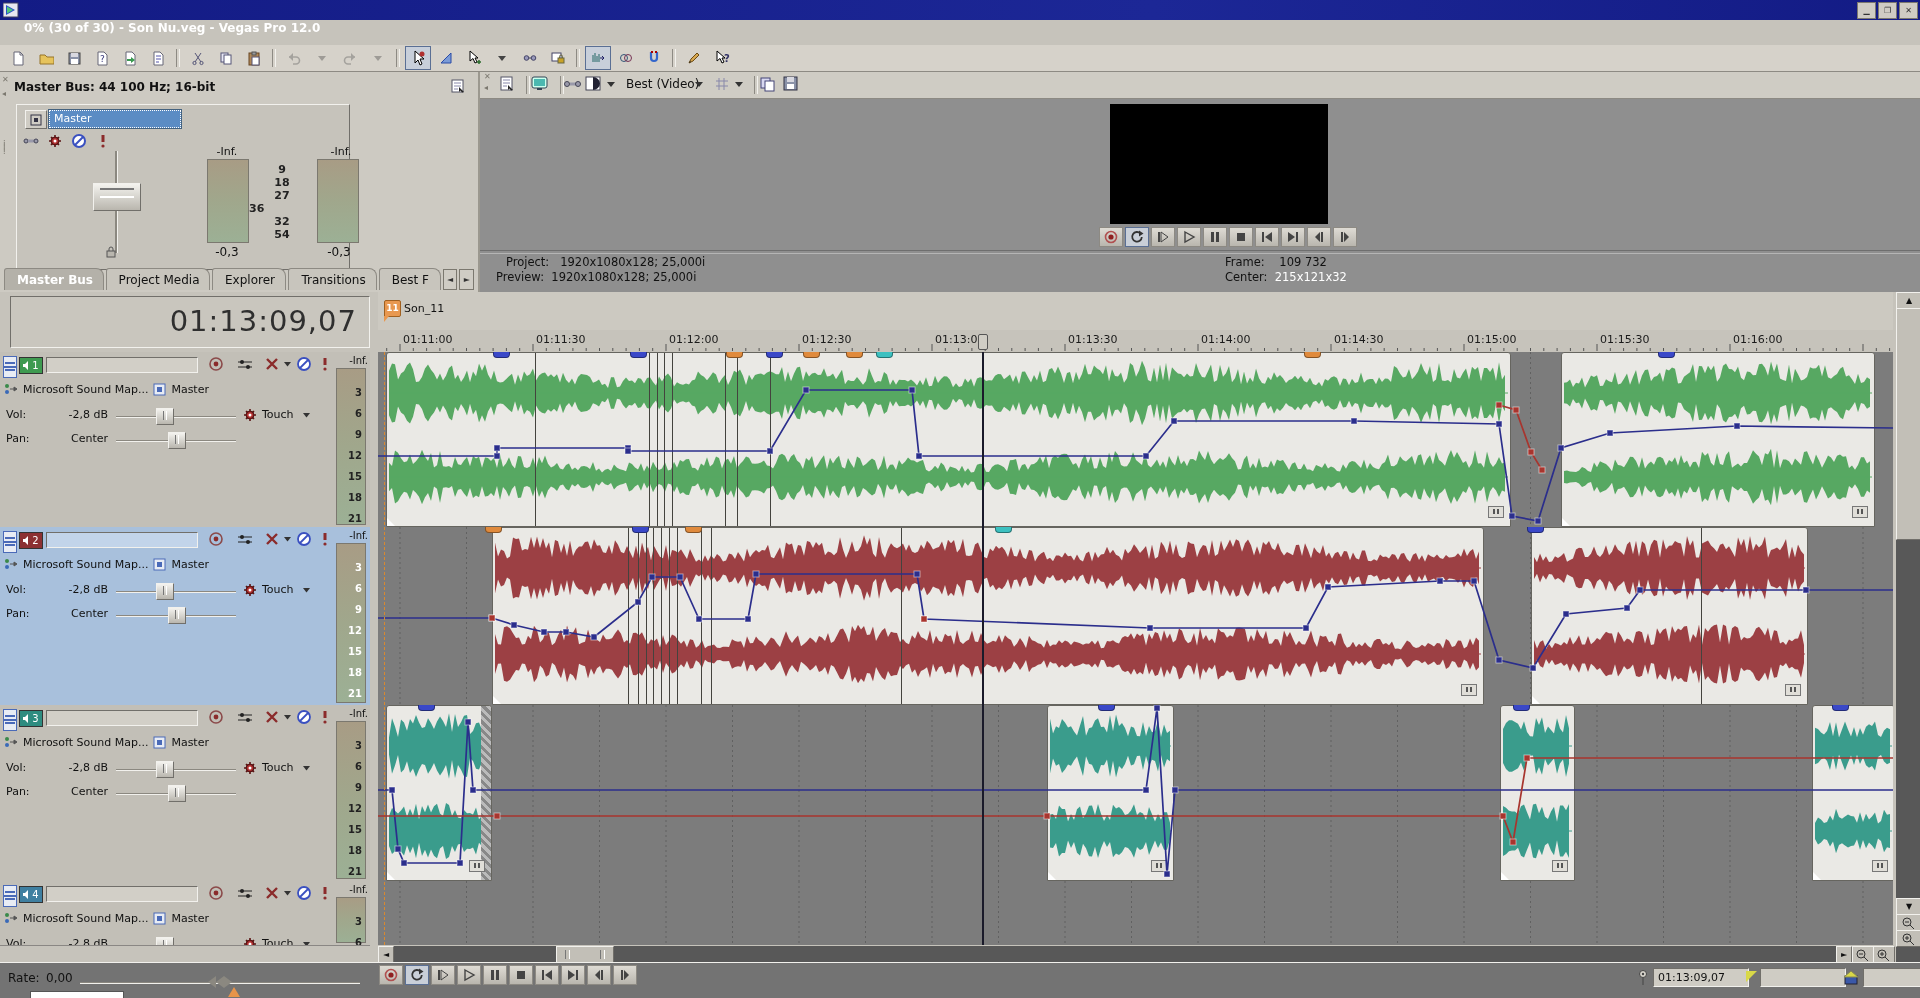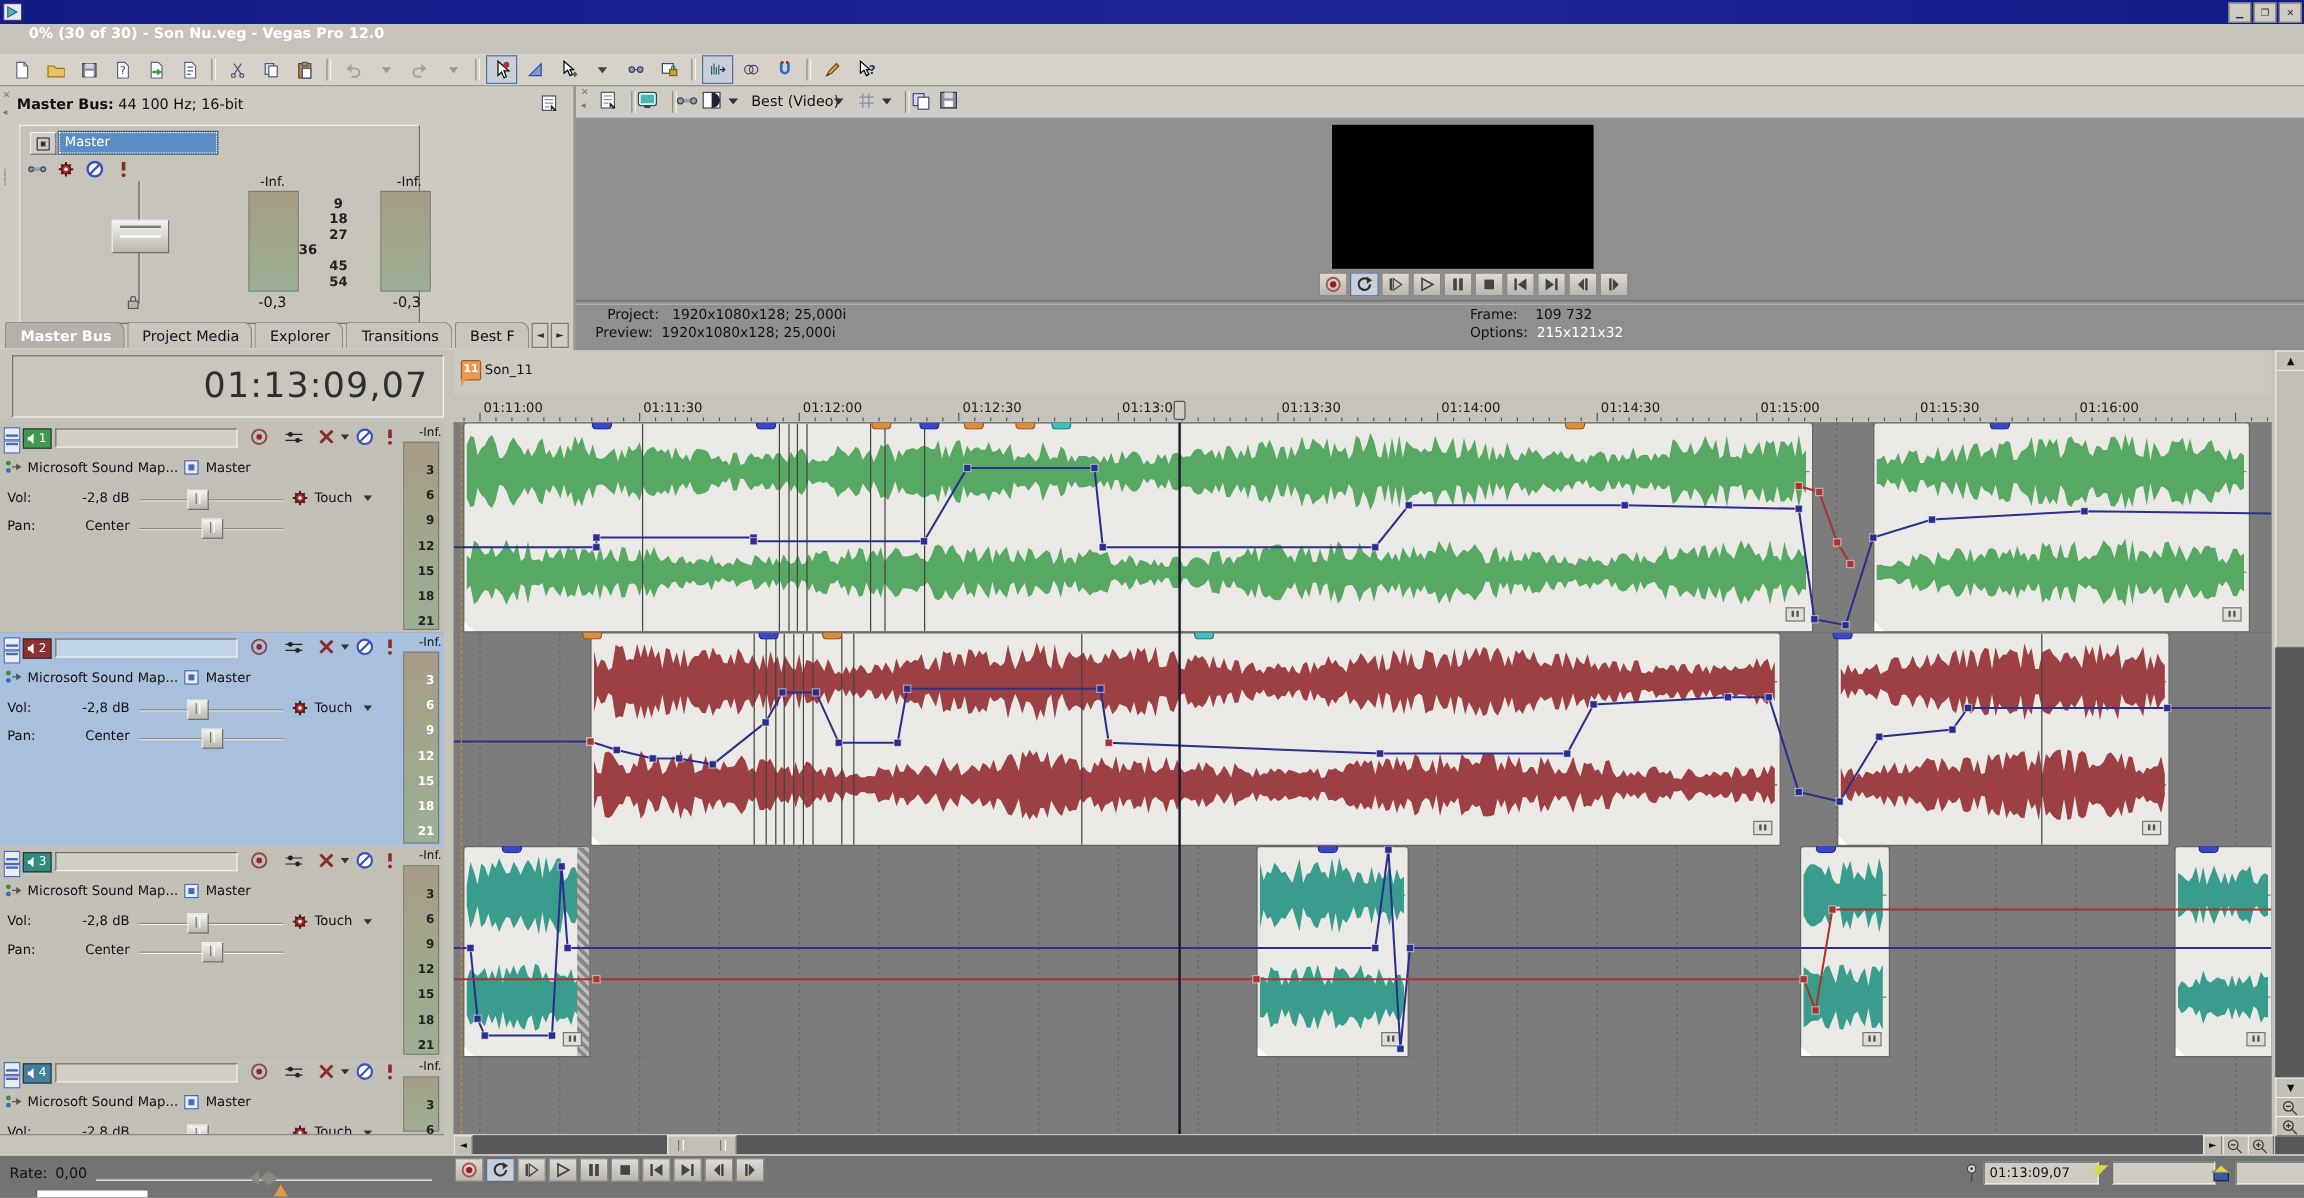--- a/index.html
+++ b/index.html
@@ -199,21 +199,21 @@
           <path d="M3 1 L3 11 L6 8.5 L8 13 L10 12 L8 8 L11 8 Z" fill="#fff" stroke="#000"></path>
           <text x="10" y="12" font-size="10" font-weight="bold" fill="#336">?</text>
         </svg>
       </div>
     </div>
 
   <div class="abs" style="left:0;top:72px;width:478px;height:220px;background:#CDCAC2;">
     <div class="abs gripdots" style="left:2px;top:6px;">✕</div>
     <div class="abs gripdots" style="left:2px;top:20px;">◂</div>
     <div class="abs gripdots" style="left:3px;top:70px;">⁞<br>⁞<br>⁞</div>
-    <div class="abs" style="left:14px;top:8px;font-size:12px;">
+    <div class="abs" style="left:14px;top:8px;font-size:12px;font-weight:bold;">
       <b>Master Bus:</b>
       <span>44 100 Hz; 16-bit</span>
     </div>
     <div class="abs" style="left:450px;top:6px;width:16px;height:16px;">
       <svg width="16" height="16">
           <rect x="2" y="2" width="11" height="12" fill="#fff" stroke="#556"></rect>
           <path d="M4 5h7M4 8h7M4 11h4" stroke="#88A" fill="none"></path>
           <path d="M9 9 l5 5 -2 .5 -1.5-2 -1.5 1.5Z" fill="#222"></path>
         </svg>
     </div>
@@ -262,21 +262,21 @@
 
       <div class="abs" style="left:184px;top:40px;width:52px;font-size:11px;text-align:center;">-Inf.</div>
       <div class="abs" style="left:298px;top:40px;width:52px;font-size:11px;text-align:center;">-Inf.</div>
       <div class="abs meterstrip" style="left:190px;top:54px;width:40px;height:82px;"></div>
       <div class="abs meterstrip" style="left:300px;top:54px;width:40px;height:82px;"></div>
       <div class="abs" style="left:232px;top:54px;width:66px;height:82px;font-size:11px;font-weight:bold;color:#222;" id="master-scale">
           <div style="position: absolute; left: 0px; width: 100%; top: 4px; text-align: center;">9</div>
           <div style="position: absolute; left: 0px; width: 100%; top: 17px; text-align: center;">18</div>
           <div style="position: absolute; left: 0px; width: 100%; top: 30px; text-align: center;">27</div>
           <div style="position: absolute; left: 0px; width: 100%; top: 43px; text-align: left;">36</div>
-          <div style="position: absolute; left: 0px; width: 100%; top: 56px; text-align: center;">45</div>
+          <div style="position: absolute; left: 0px; width: 100%; top: 56px; text-align: center;">32</div>
           <div style="position: absolute; left: 0px; width: 100%; top: 69px; text-align: center;">54</div>
         </div>
       <div class="abs" style="left:88px;top:140px;width:12px;height:12px;">
         <svg width="12" height="14">
             <rect x="2" y="6" width="8" height="6" fill="#B9B6AE" stroke="#555"></rect>
             <path d="M4 6 V4 a2 2 0 0 1 4 0 V6" fill="none" stroke="#555"></path>
           </svg>
       </div>
       <div class="abs" style="left:184px;top:140px;width:52px;font-size:12px;text-align:center;">-0,3</div>
       <div class="abs" style="left:296px;top:140px;width:52px;font-size:12px;text-align:center;">-0,3</div>
@@ -430,21 +430,21 @@
     </div>
     <div class="abs" style="left:16px;top:198px;font-size:11.5px;">
       <span>Preview:</span>&nbsp;
       <span>1920x1080x128; 25,000i</span>
     </div>
     <div class="abs" style="left:745px;top:183px;font-size:11.5px;">
       <span>Frame:</span>&nbsp;&nbsp;&nbsp;
       <span>109 732</span>
     </div>
     <div class="abs" style="left:745px;top:198px;font-size:11.5px;">
-      <span>Options:</span>&nbsp;
+      <span>Center:</span>&nbsp;
       <span style="color:#fff;">215x121x32</span>
     </div>
   </div>
 
   <div class="abs" style="left:0;top:292px;width:1920px;height:706px;background:#C6C3BB;">
 
     <div class="abs bevel-in" style="left:10px;top:4px;width:358px;height:50px;background:#C9C6BE;">
       <div style="text-align:right;padding-right:12px;font-size:29px;line-height:48px;color:#2F2F2F;letter-spacing:1px;">01:13:09,07</div>
     </div>
 

